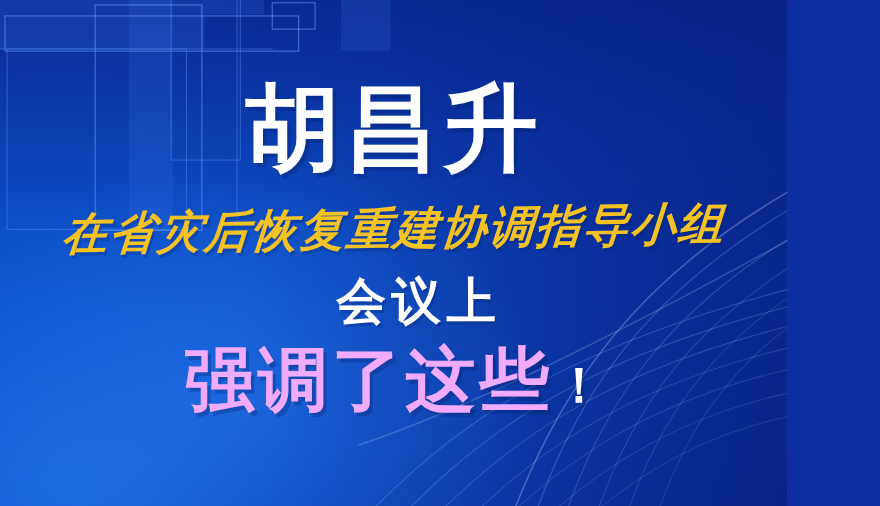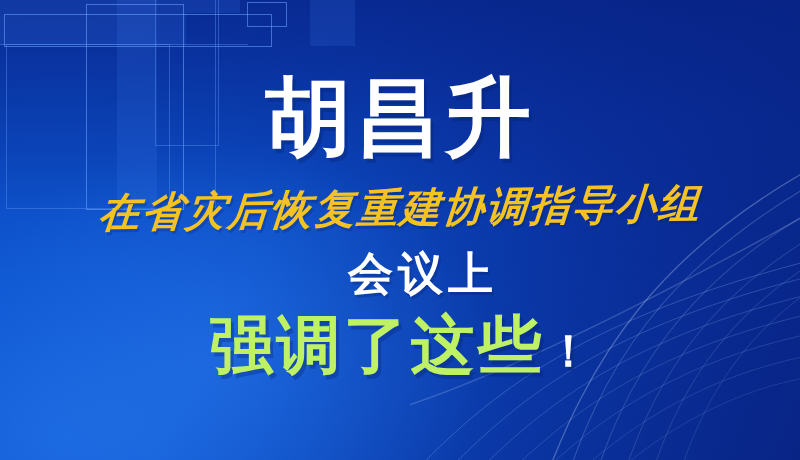--- a/index.html
+++ b/index.html
@@ -2,21 +2,21 @@
 <html><head>
 <meta charset="utf-8">
 <style>
   html, body {
     margin: 0;
     padding: 0;
     background: #0b2f9e;
   }
   #poster {
     position: relative;
-    width: 800px;
+    width: 716px;
     height: 460px;
     overflow: hidden;
     font-family: "Liberation Sans", "DejaVu Sans", sans-serif;
     background: #0d4cc4;
   }
 
   
   .bg-base {
     position: absolute; inset: 0;
     background:
@@ -93,21 +93,21 @@
   .line-emphasis {
     margin-top: 17px;
     display: flex;
     align-items: flex-end;
     white-space: nowrap;
     text-shadow: 3px 4px 0 rgba(6,30,104,0.30);
   }
   .line-emphasis .emph-main {
     font-size: 64px;
     font-weight: 900;
-    color: #bef264;
+    color: #f0abfc;
     letter-spacing: 3px;
     line-height: 1;
   }
   .line-emphasis .emph-bang {
     font-size: 44px;
     font-weight: 700;
     color: #ffffff;
     line-height: 1;
     margin-left: 2px;
     position: relative;

